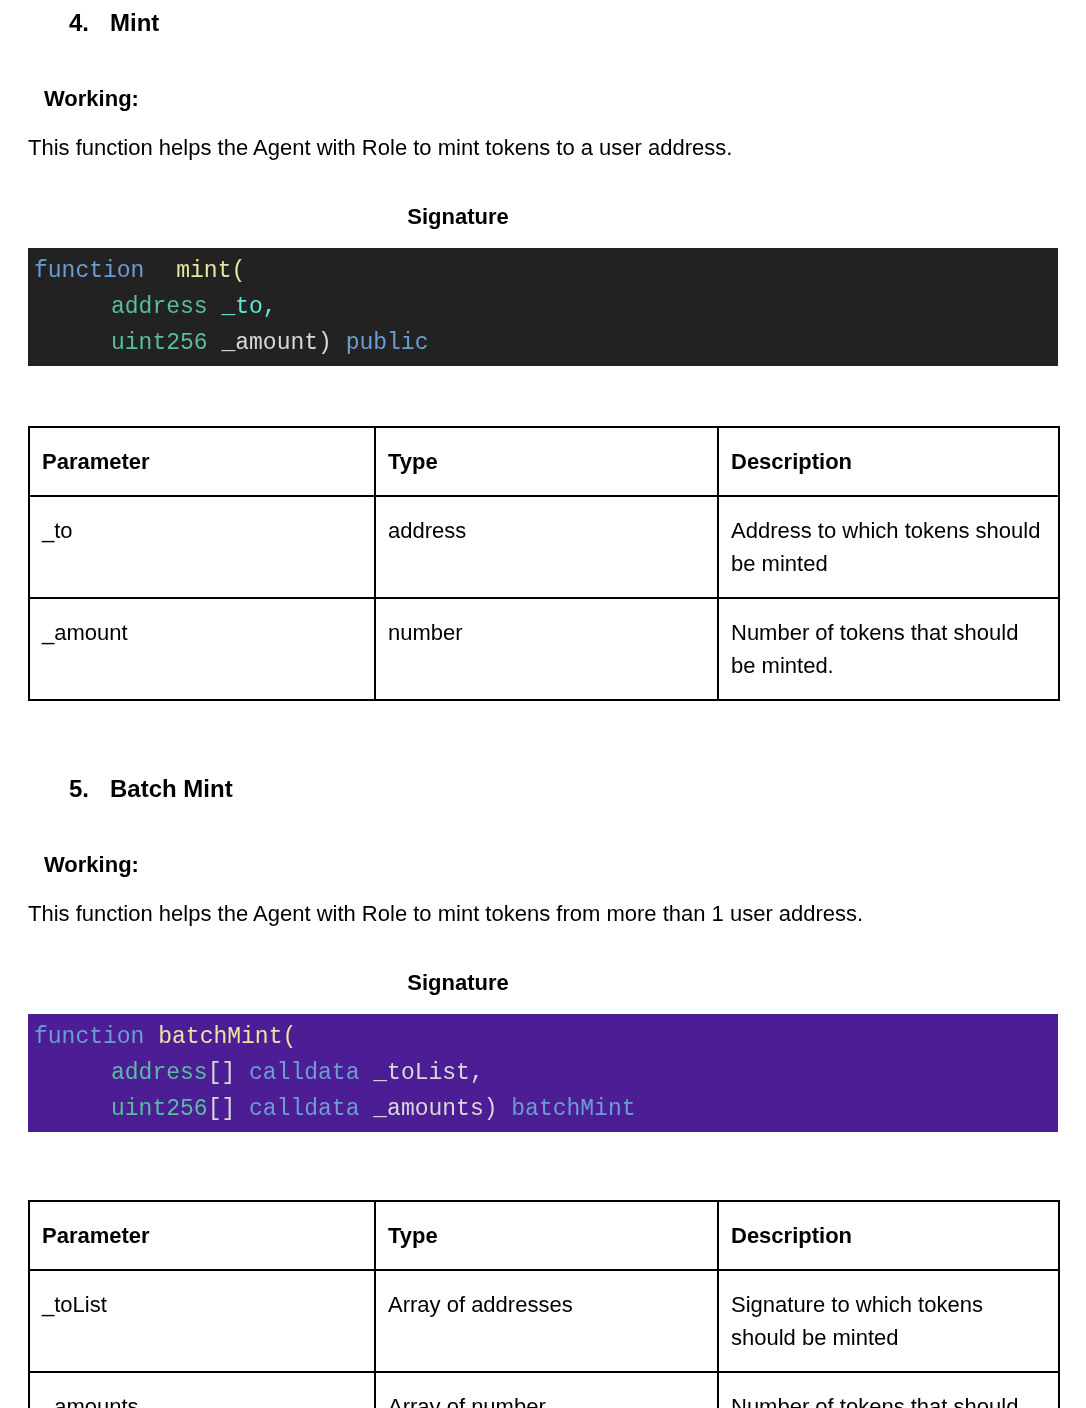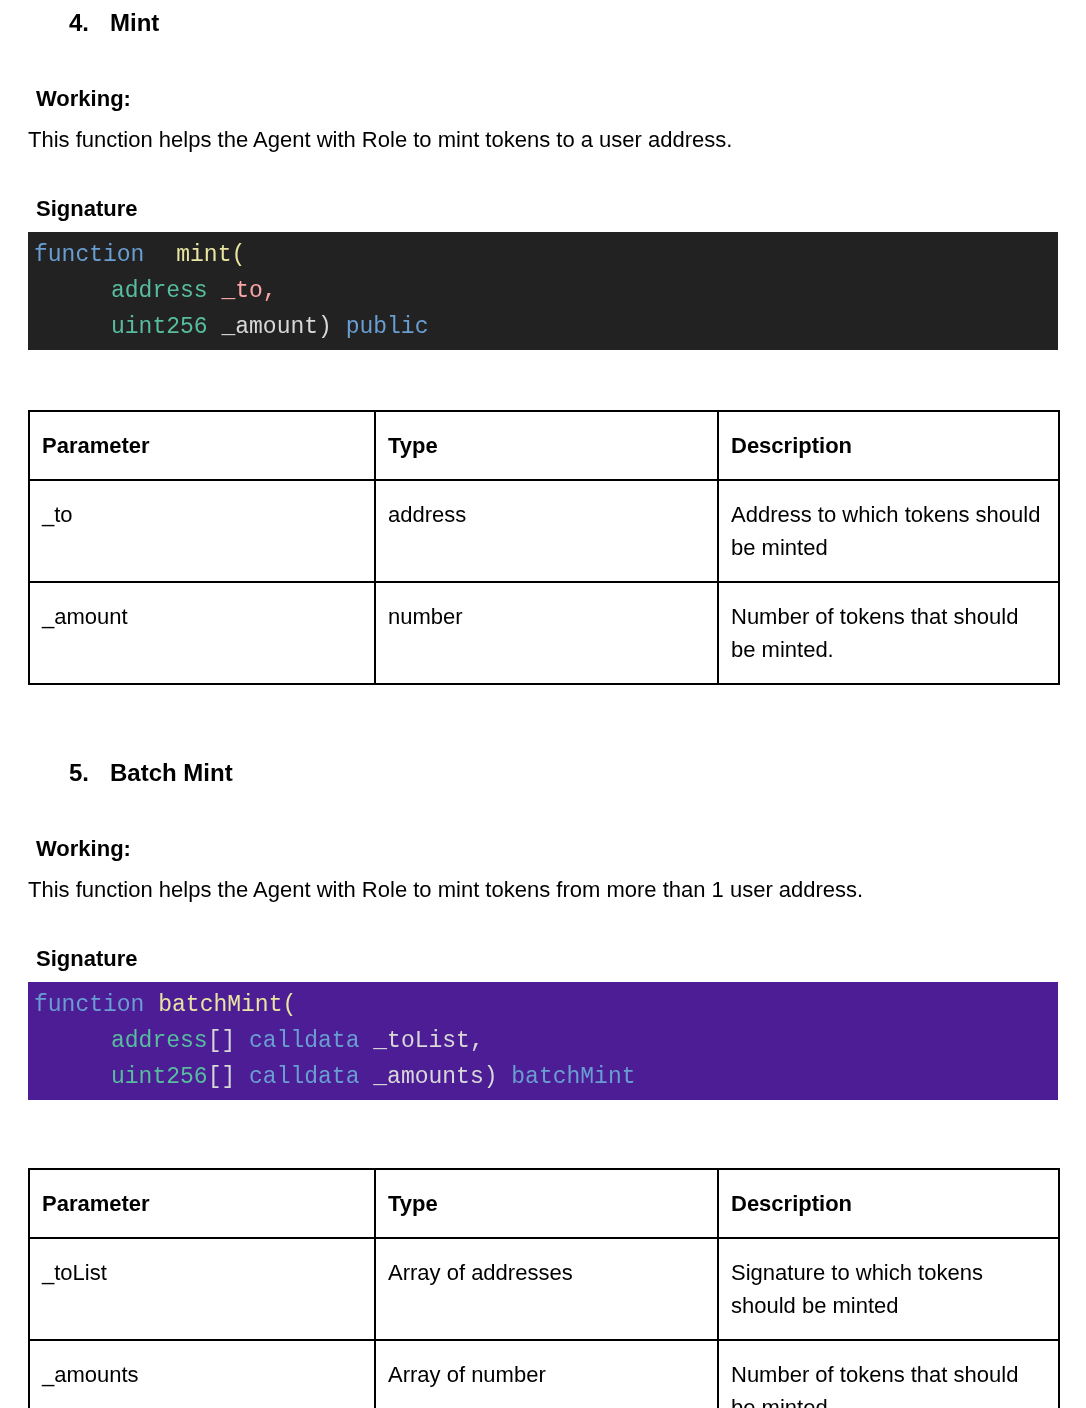--- a/index.html
+++ b/index.html
@@ -17,27 +17,27 @@
     padding-left: 41px;
     font-size: 24px;
     font-weight: bold;
     line-height: 30px;
   }
   .sec-heading .num { display: inline-block; min-width: 41px; }
   #sec1 .sec-heading { margin-top: 8px; }
   #sec2 .sec-heading { margin-top: 73px; }
 
   .label {
-    margin: 8px;
+    margin: 16px;
     font-size: 22px;
     font-weight: bold;
     line-height: 30px;
   }
   .working-label { margin-top: 46px; }
-  .sig-label { margin-top: 36px; }
+  .sig-label { margin-top: 36px; text-align: center; }
 
   .body-text {
     margin: 4px 0 0 0;
     font-size: 22px;
     line-height: 36px;
     max-width: 950px;
   }
 
   .code-block {
     margin-top: 6px;
@@ -82,21 +82,21 @@
     <h2 class="sec-heading">
       <span class="num">4.</span><span class="title">Mint</span>
     </h2>
 
     <p class="label working-label">Working:</p>
     <p class="body-text">This function helps the Agent with Role to mint tokens to a user address.</p>
 
     <p class="label sig-label">Signature</p>
     <div class="code-block" style="background: rgb(34, 34, 34);">
         <div class="code-line"><span style="color: rgb(106, 158, 210);">function </span><span style="color: rgb(232, 229, 162); margin-left: 18px;">mint(</span></div>
-        <div class="code-line indent"><span style="color: rgb(87, 189, 158);">address</span><span style="color: #fca5a5;"> _to,</span></div>
+        <div class="code-line indent"><span style="color: rgb(87, 189, 158);">address</span><span style="color: #5eead4;"> _to,</span></div>
         <div class="code-line indent"><span style="color: rgb(87, 189, 158);">uint256</span><span style="color: rgb(216, 216, 216);"> _amount) </span><span style="color: rgb(106, 158, 210);">public</span></div>
       </div>
 
     <table class="param-table">
       <colgroup>
           <col class="c1">
           <col class="c2">
           <col class="c3">
         </colgroup>
       <thead>

